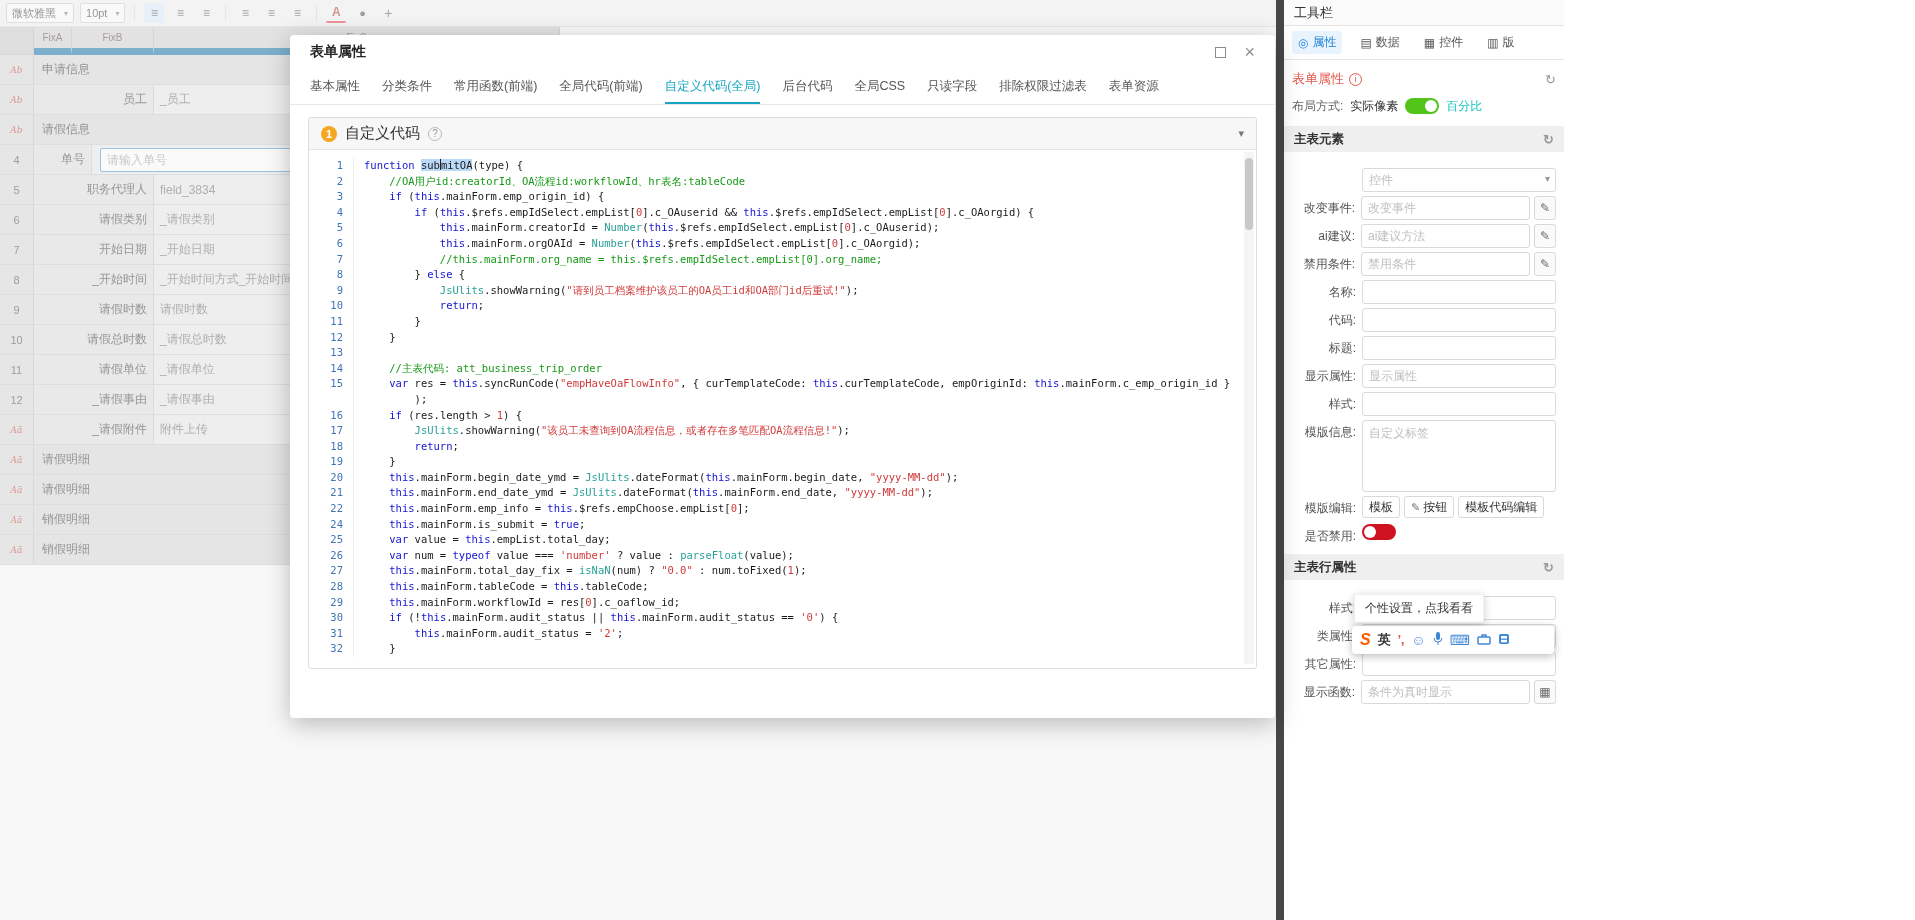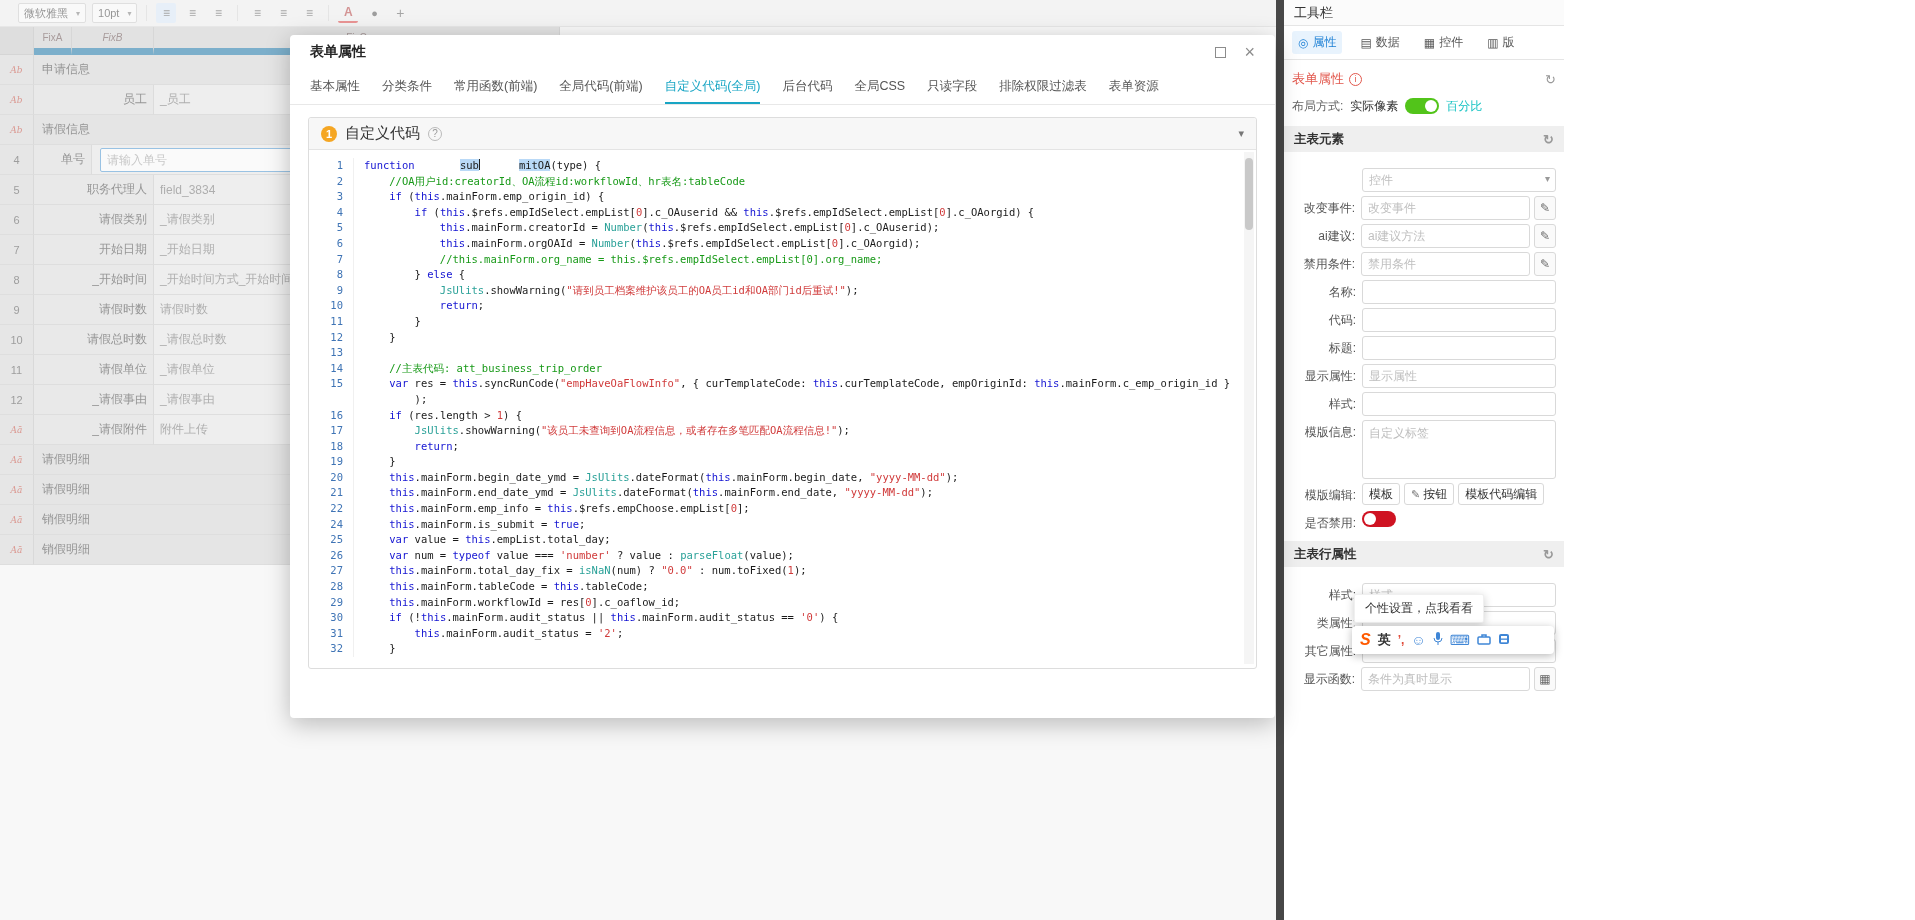--- a/index.html
+++ b/index.html
@@ -1,35 +1,35 @@
 <!DOCTYPE html>
 <html style="--accent: #18a5c4; --blue: #1b7fd4; --green: #52c41a; --teal: #13c2c2; --red: #cf1322; --orange: #f5a623; --label-red: #e2574c;"><head>
 <meta charset="utf-8">
 <style>
   * { margin:0; padding:0; box-sizing:border-box; }
   body { font-family:"Liberation Sans", sans-serif; background:#fff; }
   .screen { position:relative; width:1915px; height:920px; overflow:hidden; background:#fff; }
 
   
   .designer { position:absolute; left:0; top:0; width:1276px; height:920px; background:#fafafa; }
-  .dtoolbar { height:27px; background:#f1f1f1; border-bottom:1px solid #d9d9d9; display:flex; align-items:center; gap:6px; padding:0 18px; }
+  .dtoolbar { height:27px; background:#f1f1f1; border-bottom:1px solid #d9d9d9; display:flex; align-items:center; gap:6px; padding:0 6px; }
   .dd { height:20px; border:1px solid #c9c9c9; background:#fdfdfd; border-radius:2px; font-size:11px; color:#333; display:flex; align-items:center; gap:8px; padding:0 5px; }
   .dd .chev { font-size:8px; color:#777; }
   .tbtn { width:20px; height:20px; display:flex; align-items:center; justify-content:center; font-size:12px; color:#555; border-radius:2px; }
   .tbtn.hl { background:#d9e9fa; }
   .tsep { width:1px; height:16px; background:#d5d5d5; margin:0 3px; }
   .colorA { font-weight:bold; color:#b03030; border-bottom:2px solid #d33; line-height:12px; font-size:12px; }
   .dotIcon { color:#444; font-size:11px; }
   .plusIcon { font-size:14px; color:#555; }
 
   .grid { position:absolute; top:27px; left:0; width:560px; font-size:12px; }
   .ghead { display:flex; height:28px; }
   .ghmark { width:34px; background:#c7c7c7; border-right:1px solid #b5b5b5; border-bottom:1px solid #b5b5b5; }
   .ghcell { background:#cfcfcf; border-right:1px solid #b9b9b9; border-bottom:7px solid #0369a1; font-size:10px; color:#5a4040; display:flex; align-items:center; justify-content:center; }
-  .ghc0 { width:38px; } .ghc1 { width:82px;font-style:italic; } .ghc2 { flex:1; }
+  .ghc0 { width:38px; } .ghc1 { width:82px; } .ghc2 { flex:1; }
   .grow { display:flex; height:30px; }
   .marker { width:34px; background:#d6d6d6; border-right:1px solid #bdbdbd; border-bottom:1px solid #c6c6c6; display:flex; align-items:center; justify-content:center; }
   .marker.ab { color:#c0392b; font-size:9px; font-family:"DejaVu Serif", serif; font-style:italic; }
   .marker.num { color:#444; font-size:11px; }
   .cell { border-right:1px solid #c2c2c2; border-bottom:1px solid #c6c6c6; display:flex; align-items:center; }
   .cell.lab { width:120px; background:#dcdcdc; color:#333; justify-content:flex-end; padding-right:6px; }
   .cell.lab.narrow { width:58px; }
   .cell.val { flex:1; background:#e7e7e7; color:#666; padding-left:6px; }
   .cell.sec { flex:1; background:#d4d4d4; color:#333; padding-left:8px; }
   .sel-input { width:198px; height:24px; border:1px solid #3d8fd1; background:#fff; border-radius:2px; margin-left:2px; font-size:12px; padding:0 6px; outline:none; font-family:inherit; }
@@ -62,21 +62,21 @@
   .sw-green .knob { right:2px; } .sw-red .knob { left:2px; }
   .sec-bar { height:26px; background:#efefef; margin:6px -8px 16px; padding:0 10px; display:flex; align-items:center; font-weight:bold; font-size:12.5px; color:#333; }
   .frow { display:flex; margin:4px 0; }
   .flab { width:70px; text-align:right; color:#555; padding-right:6px; line-height:24px; white-space:nowrap; }
   .fctl { flex:1; display:flex; align-items:flex-start; gap:4px; position:relative; }
   .inp { flex:1; height:24px; border:1px solid #d9d9d9; border-radius:3px; font-size:12px; padding:0 6px; color:#333; background:#fff; outline:none; min-width:0; font-family:inherit; }
   .inp::placeholder { color:#bfbfbf; }
   .inpwrap { flex:1; position:relative; display:flex; }
   .inpwrap .chev { position:absolute; right:6px; top:5px; color:#999; font-size:10px; }
   .mini { width:22px; height:24px; border:1px solid #d9d9d9; border-radius:3px; background:#fafafa; color:#666; font-size:12px; display:flex; align-items:center; justify-content:center; }
-  .ta { flex:1; height:59px; border:1px solid #d9d9d9; border-radius:3px; font-size:12px; padding:4px 6px; color:#333; resize:none; outline:none; font-family:inherit; }
+  .ta { flex:1; height:72px; border:1px solid #d9d9d9; border-radius:3px; font-size:12px; padding:4px 6px; color:#333; resize:none; outline:none; font-family:inherit; }
   .ta::placeholder { color:#bfbfbf; }
   .sbtn { height:22px; border:1px solid #d9d9d9; border-radius:3px; background:#fff; color:#333; font-size:12px; padding:0 6px; display:flex; align-items:center; gap:3px; white-space:nowrap; font-family:inherit; }
   .sbtn .bicon { font-size:11px; color:#777; }
   .tooltip { position:absolute; left:70px; top:594px; background:#fff; border:1px solid #f0f0f0; box-shadow:0 2px 10px rgba(0,0,0,0.2); border-radius:2px; padding:5px 10px; font-size:12px; color:#333; z-index:20; white-space:nowrap; }
   .ime { position:absolute; left:68px; top:626px; width:202px; height:28px; background:#fff; border-radius:4px; box-shadow:0 2px 8px rgba(0,0,0,0.28); display:flex; align-items:center; gap:7px; padding:0 8px; z-index:20; }
   .ime-logo { font-size:16px; font-weight:bold; font-style:italic; color:#ff5a00; }
   .ime-lang { font-size:13px; font-weight:bold; color:#333; }
   .ime-punct { font-size:12px; font-weight:bold; color:#e04b3a; }
   .ime-glyph { font-size:14px; color:#3f86d6; }
 
@@ -100,21 +100,21 @@
   .editor { position:relative; height:518px; overflow:hidden; padding-top:8px; font-family:"DejaVu Sans Mono", monospace; font-size:10.5px; line-height:15.6px; }
   .crow { display:flex; min-height:15.6px; }
   .ln { width:44px; padding-right:10px; text-align:right; color:#3f74b5; flex:none; user-select:none; }
   .cl { white-space:pre; padding-left:10px; border-left:1px solid #f0f0f0; flex:1; min-height:15.6px; }
   .cl .k { color:#1414d2; }
   .cl .c { color:#179917; }
   .cl .s { color:#d03a3a; }
   .cl .n { color:#d03a3a; }
   .cl .b { color:#2aa198; }
   .cl .p { color:#1a1a1a; }
-  .cl .sel { color:#1a1a1a; background:#b9d9f7;margin-left:39px; }
+  .cl .sel { color:#1a1a1a; background:#b9d9f7; }
   .caret { display:inline-block; width:0; border-left:1px solid #222; height:11px; vertical-align:-1px; }
   .vsb { position:absolute; right:2px; top:2px; width:10px; height:512px; background:#f5f5f5; }
   .vsb .thumb { position:absolute; top:6px; left:1px; width:8px; height:72px; background:#c9c9c9; border-radius:4px; }
 </style>
 </head>
 <body>
 
 <div class="screen">
 
   <div class="designer">

